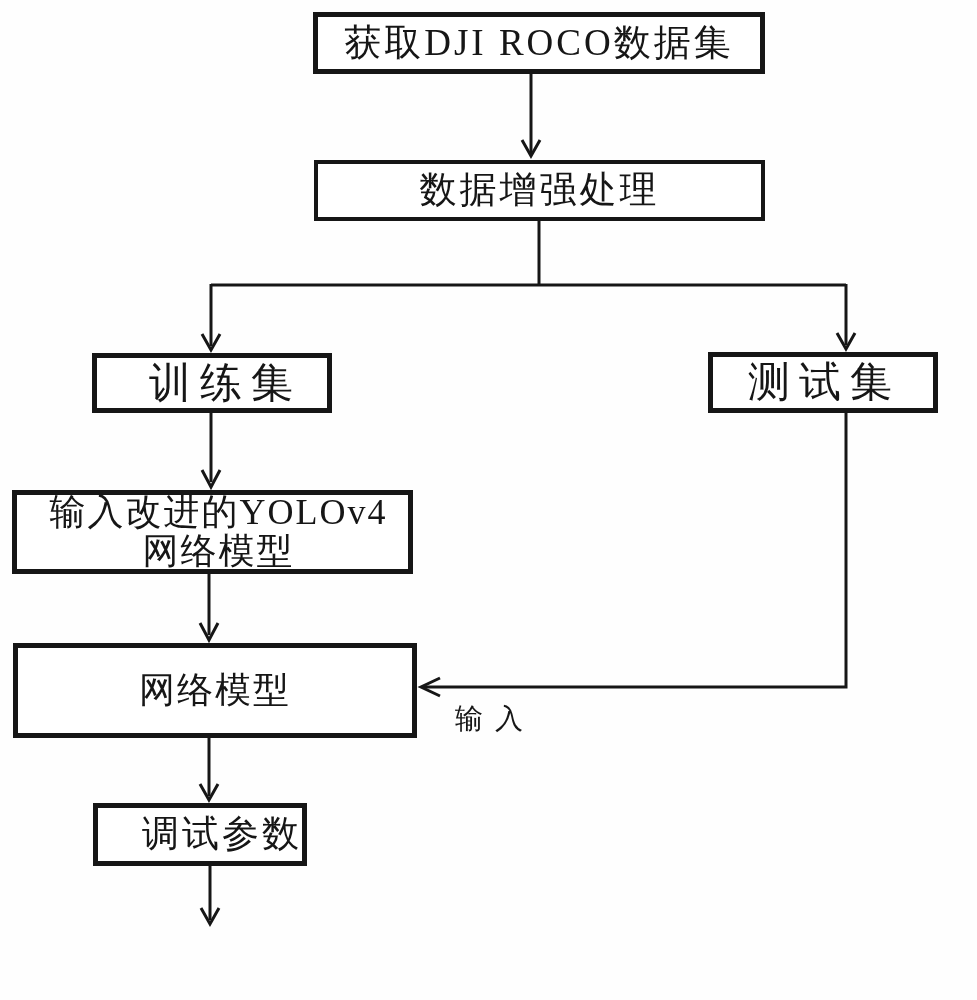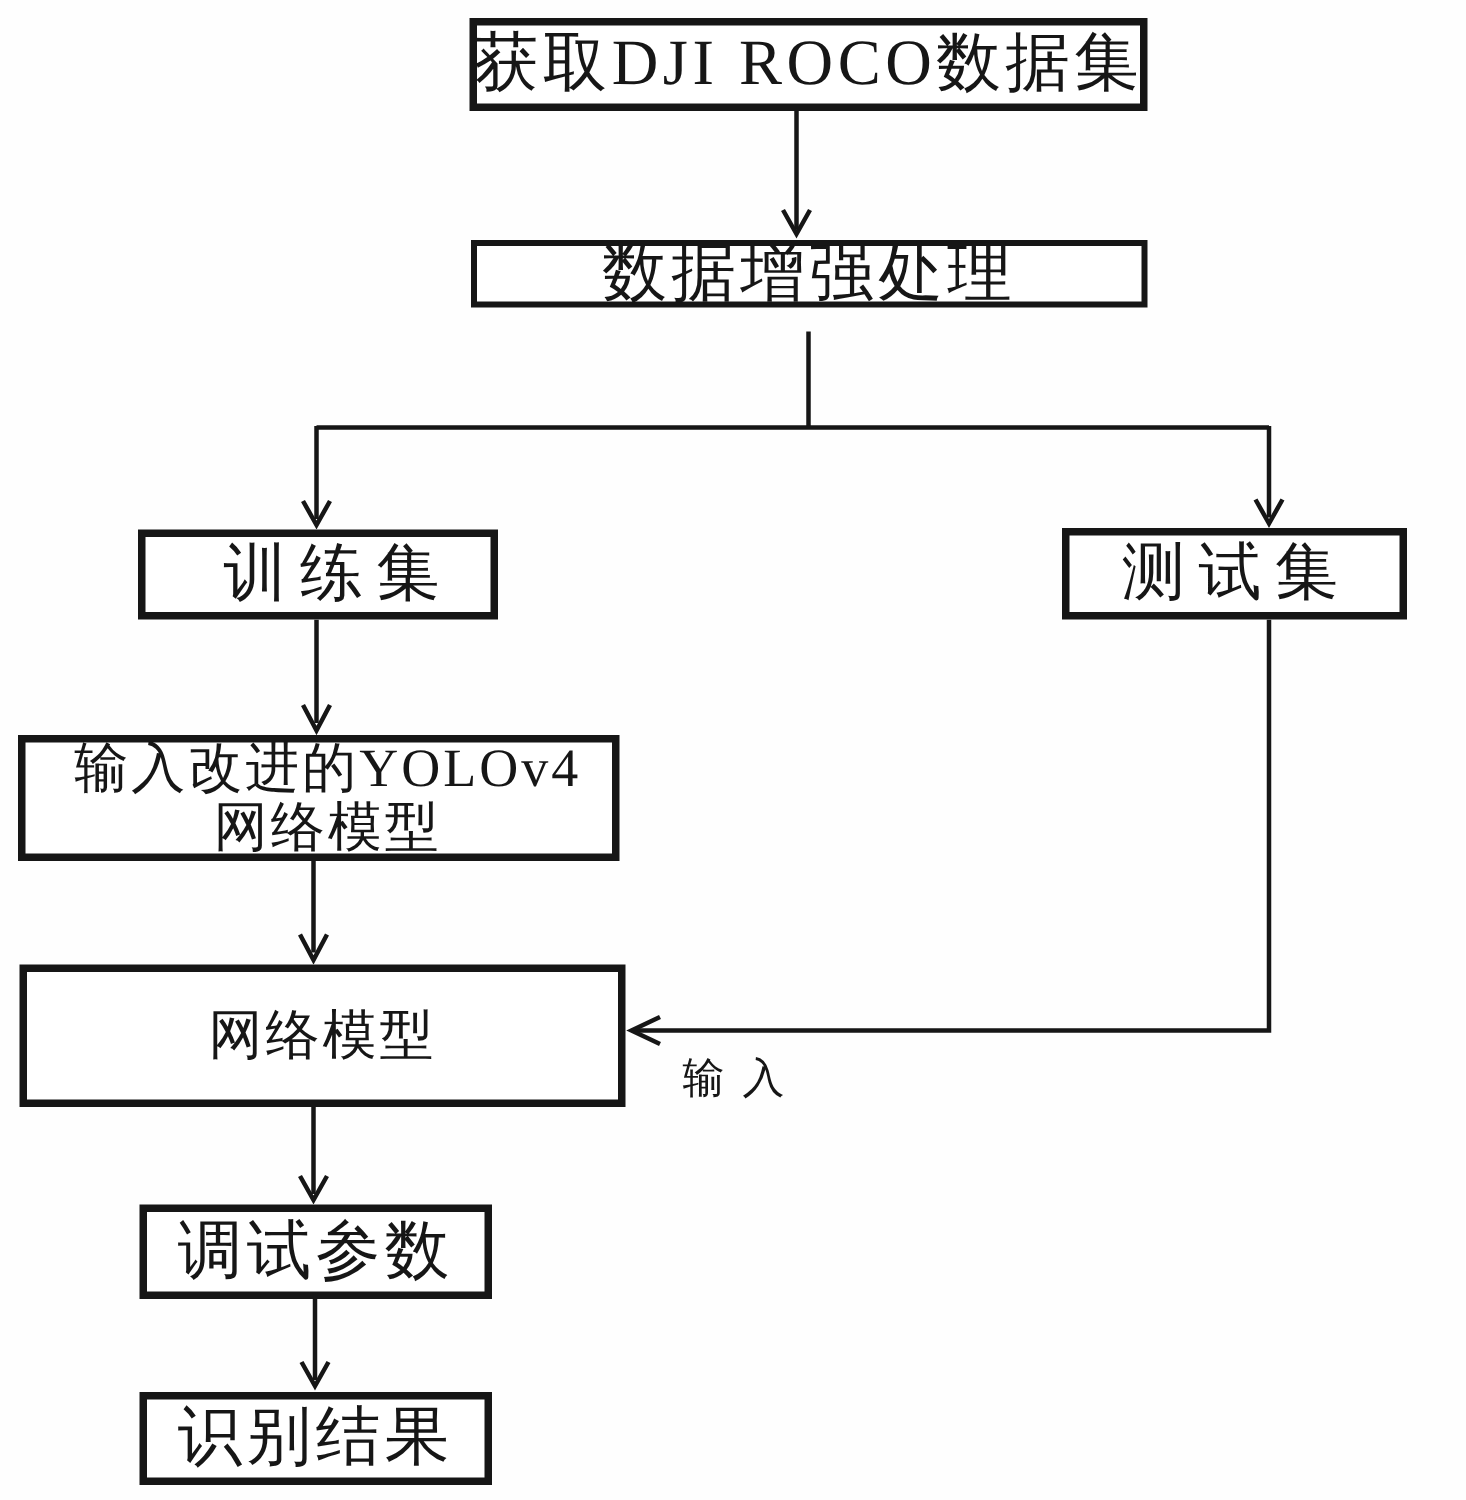--- a/index.html
+++ b/index.html
@@ -32,43 +32,43 @@
   .node {
     position: absolute;
     background: #ffffff;
     border: 5px solid var(--ink);
     color: var(--ink);
     display: flex;
     flex-direction: column;
     align-items: center;
     justify-content: center;
     text-align: center;
-    font-size: 43px;
+    font-size: 37px;
     letter-spacing: 3px;
     line-height: 1.05;
     white-space: nowrap;
   }
   .node.twoline { font-size: 36px; line-height: 1.08; letter-spacing: 2px; }
   .node.big-letterspace { letter-spacing: 9px; font-size: 42px; }
   .node .pad-left { padding-left: 3px; } 
   .edge-label {
     position: absolute;
     color: var(--ink);
     font-size: 28px;
     letter-spacing: 12px;
     white-space: nowrap;
   }
   
   #node-acquire   { left: 313px; top: 12px;  width: 452px; height: 62px; }
-  #node-augment   { left: 314px; top: 160px; width: 451px; height: 45px; border-width: 4px; }
+  #node-augment   { left: 314px; top: 160px; width: 451px; height: 61px; border-width: 4px; }
   #node-train     { left: 92px;  top: 353px; width: 240px; height: 60px; padding-left: 24px; }
   #node-test      { left: 708px; top: 352px; width: 230px; height: 61px; }
   #node-yolo      { left: 12px;  top: 490px; width: 401px; height: 84px; padding-left: 12px; }
   #node-save      { left: 13px;  top: 643px; width: 404px; height: 95px; }
-  #node-tune      { left: 93px;  top: 803px; width: 235px; height: 63px; }
+  #node-tune      { left: 93px;  top: 803px; width: 214px; height: 63px; align-items: flex-end; }
   #node-result    { left: 93px;  top: 928px; width: 235px; height: 62px; }
   #edge-label-input { left: 455px; top: 700px; }
 </style>
 </head>
 <body>
 
 <div class="canvas">
 
   <svg class="connectors" viewBox="0 0 977 1000" xmlns="http://www.w3.org/2000/svg">
 
@@ -140,19 +140,16 @@
   </div>
 
   <div class="node twoline" id="node-save">
     <span>网络模型</span>
   </div>
 
   <div class="node" id="node-tune">
     <span>调试参数</span>
   </div>
 
-  <div class="node" id="node-result">
-    <span>识别结果</span>
-  </div>
 
   <div class="edge-label" id="edge-label-input">输入</div>
 
 </div>
 
 </body></html>

